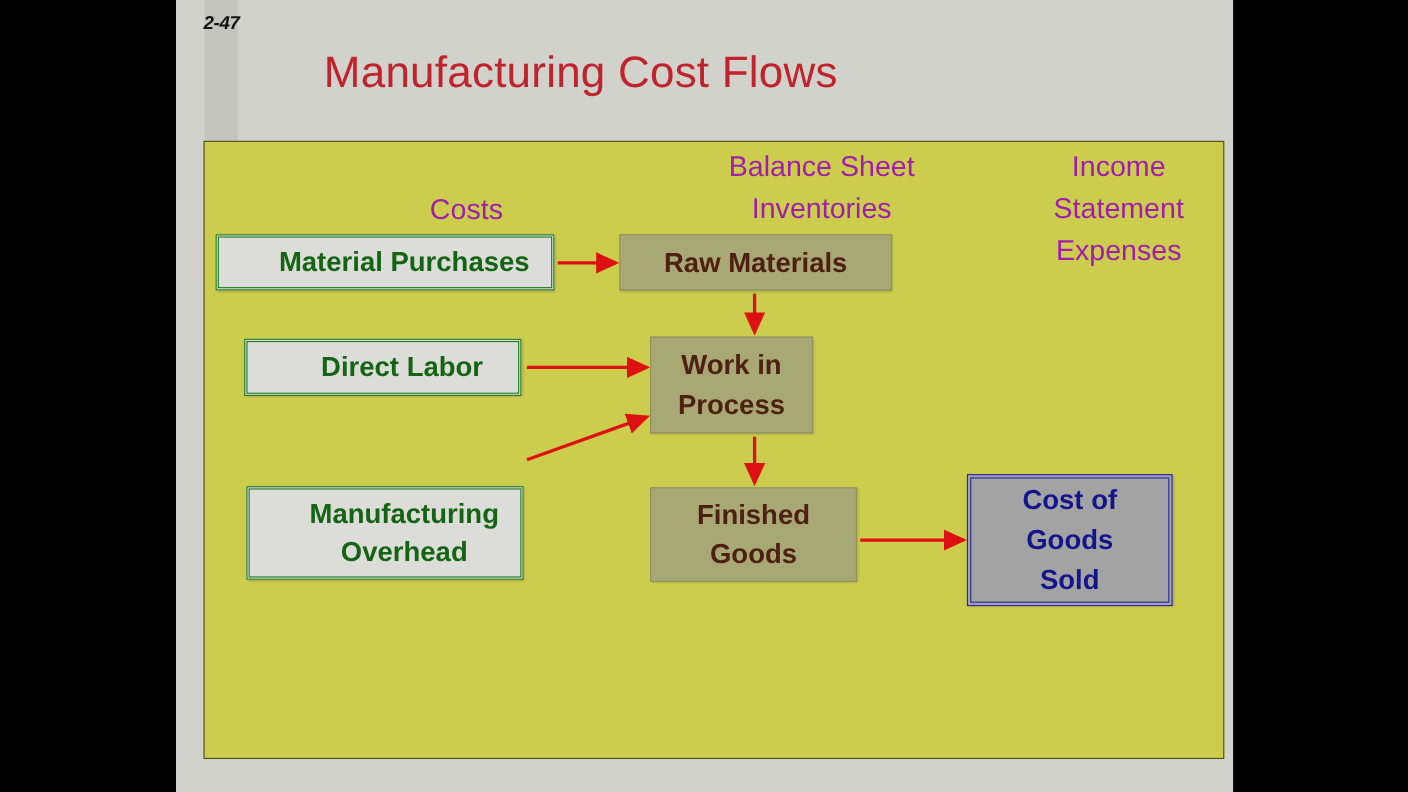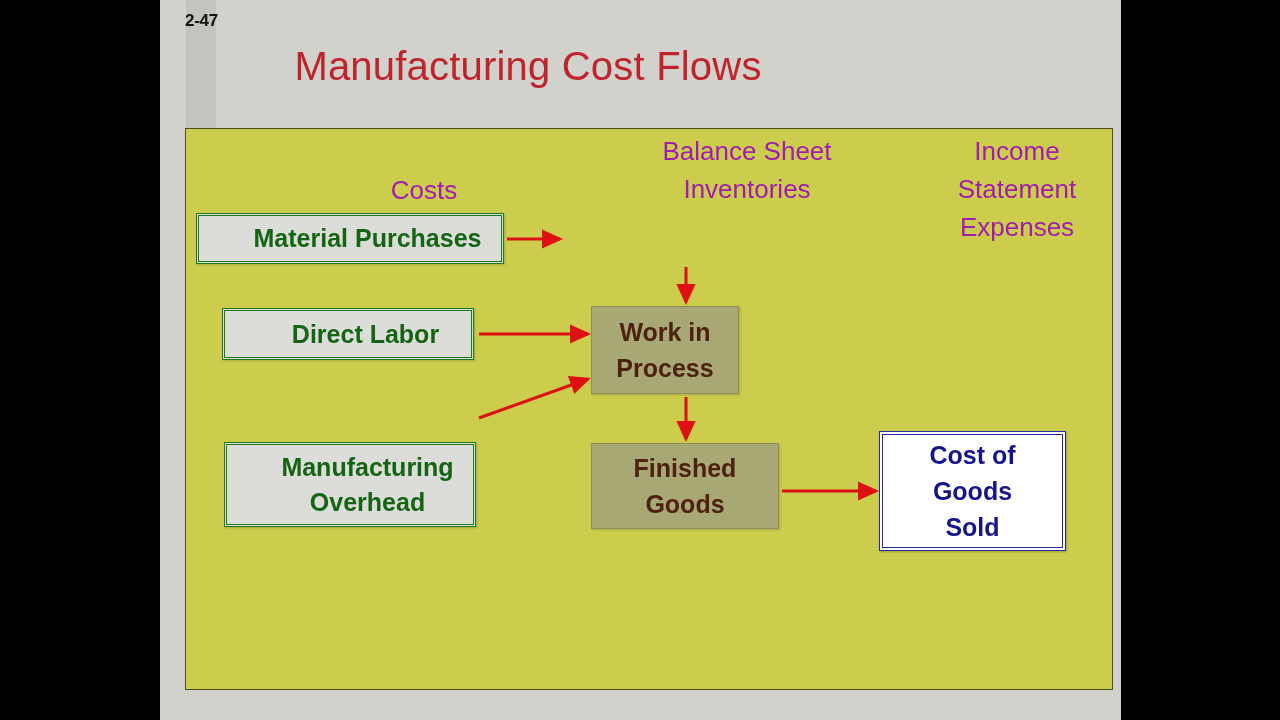--- a/index.html
+++ b/index.html
@@ -52,20 +52,21 @@
 
   
   .slide-number {
     position: absolute;
     left: 185px;
     top: 11px;
     font-size: 17px;
     font-weight: bold;
     color: #111111;
     letter-spacing: -0.3px;
+    font-style: italic;
   }
 
   
   .slide-title {
     position: absolute;
     left: 186px;
     top: 44px;
     width: 684px;
     text-align: center;
     font-size: 40px;
@@ -143,21 +144,21 @@
   #box-wip      { left: 405px; top: 177px; width: 148px; height: 88px; }
   #box-finished { left: 405px; top: 314px; width: 188px; height: 86px; }
 
   
   .cogs-box {
     position: absolute;
     left: 693px;
     top: 302px;
     width: 187px;
     height: 120px;
-    background: #ffffff;
+    background: #a3a3a3;
     border: 4px double #2626a8;
     box-sizing: border-box;
     display: flex;
     align-items: center;
     justify-content: center;
     text-align: center;
     color: #14148c;
     font-size: 25px;
     font-weight: bold;
     line-height: 36px;
@@ -194,20 +195,21 @@
 Inventories</div>
     <div class="col-header" id="hdr-income">Income
 Statement
 Expenses</div>
 
     <div class="cost-box" id="box-material">Material Purchases</div>
     <div class="cost-box" id="box-labor">Direct Labor</div>
     <div class="cost-box" id="box-overhead">Manufacturing
 Overhead</div>
 
+    <div class="inv-box" id="box-raw">Raw Materials</div>
     <div class="inv-box" id="box-wip">Work in
 Process</div>
     <div class="inv-box" id="box-finished">Finished
 Goods</div>
 
     <div class="cogs-box">Cost of
 Goods
 Sold</div>
 
     <svg class="arrows" viewBox="0 0 928 562">

